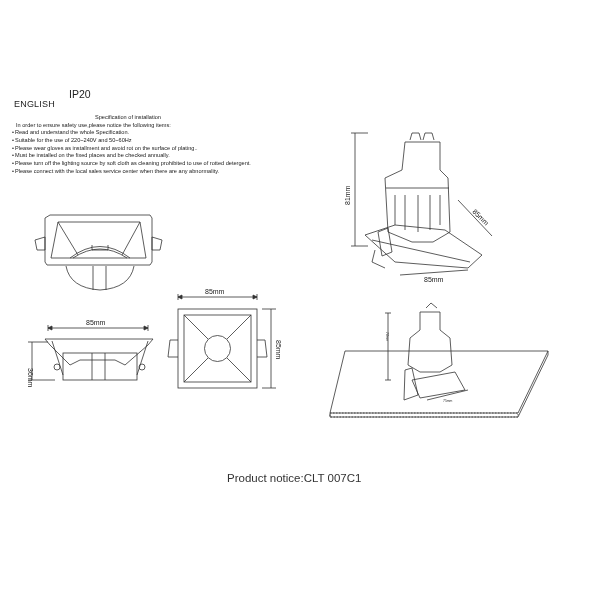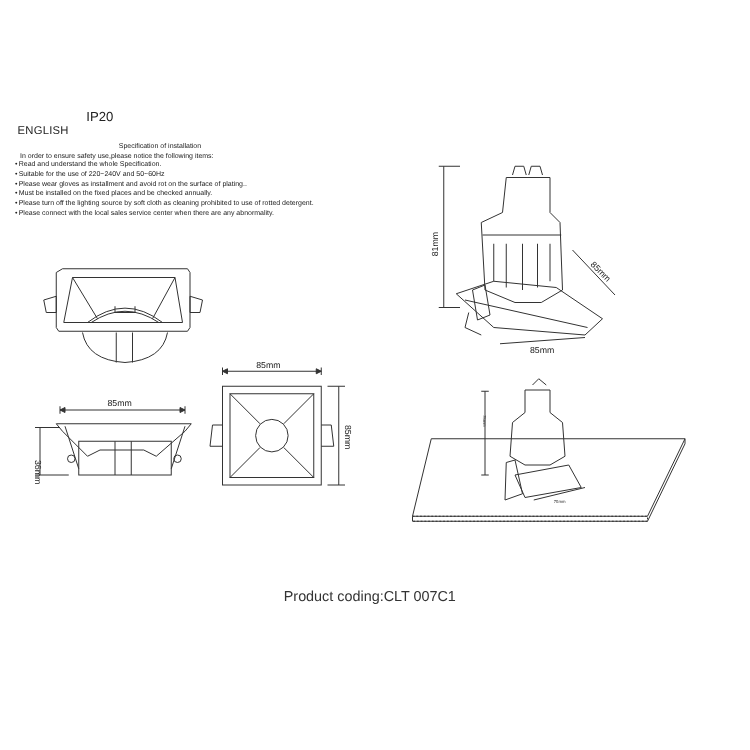--- a/index.html
+++ b/index.html
@@ -120,13 +120,13 @@
     <text class="dim" x="205" y="294">85mm</text>
     <text class="dim" x="0" y="0" transform="translate(276,340) rotate(90)">85mm</text>
     <text class="dim" x="0" y="0" transform="translate(350,205) rotate(-90)">81mm</text>
     <text class="dim" x="0" y="0" transform="translate(472,212) rotate(45)">85mm</text>
     <text class="dim" x="424" y="282">85mm</text>
     <text class="dim-s" x="0" y="0" transform="translate(386,332) rotate(90)">78mm</text>
     <text class="dim-s" x="443" y="402">75mm</text>
   </g>
 </svg>
 
-<div class="abs coding">Product coding:CLT 007C1</div>
+<div class="abs coding">Product notice:CLT 007C1</div>
 
 </body></html>

